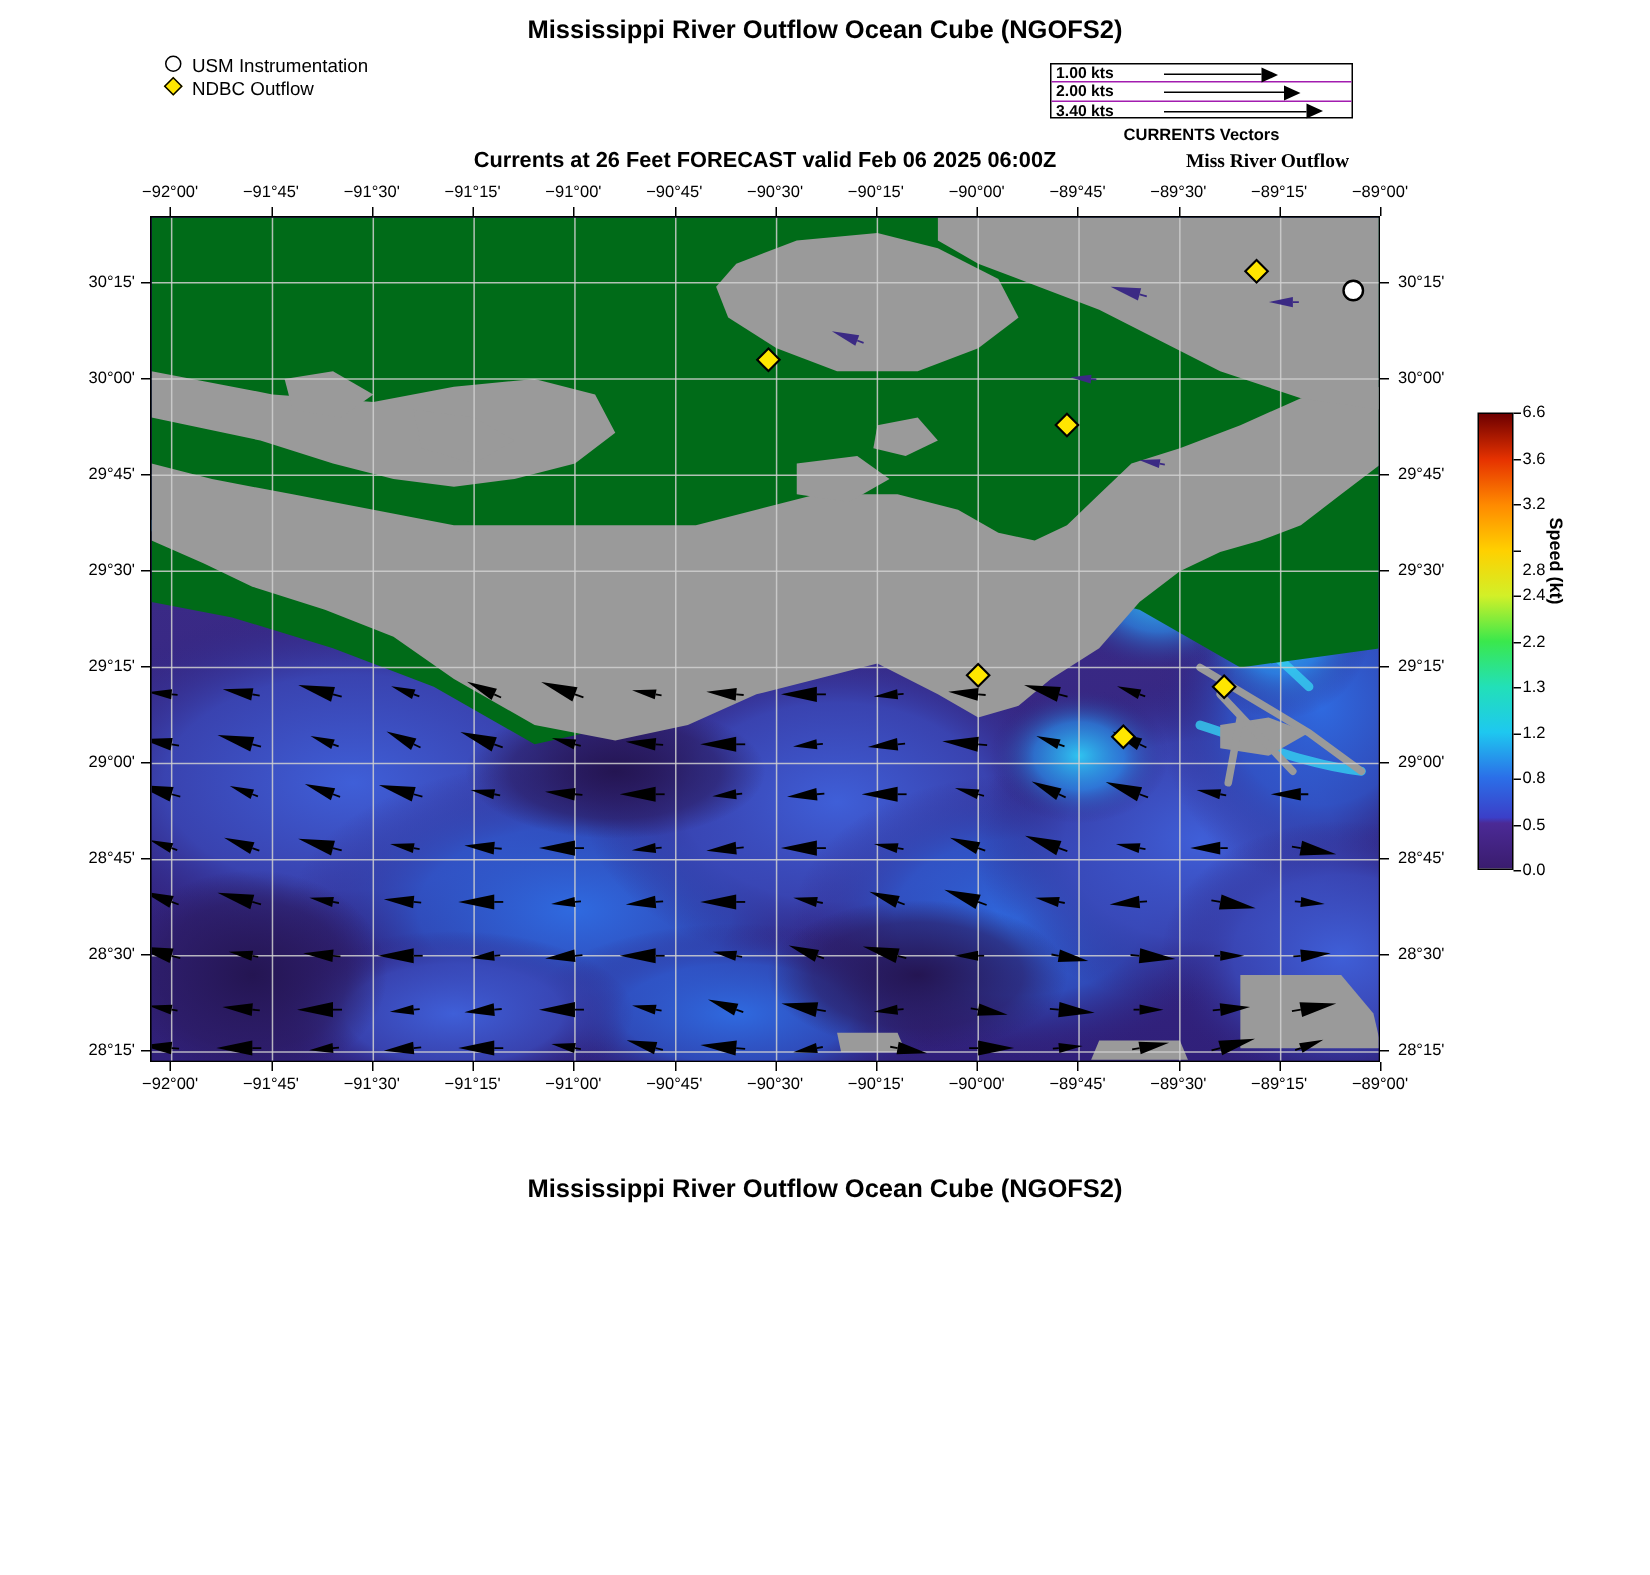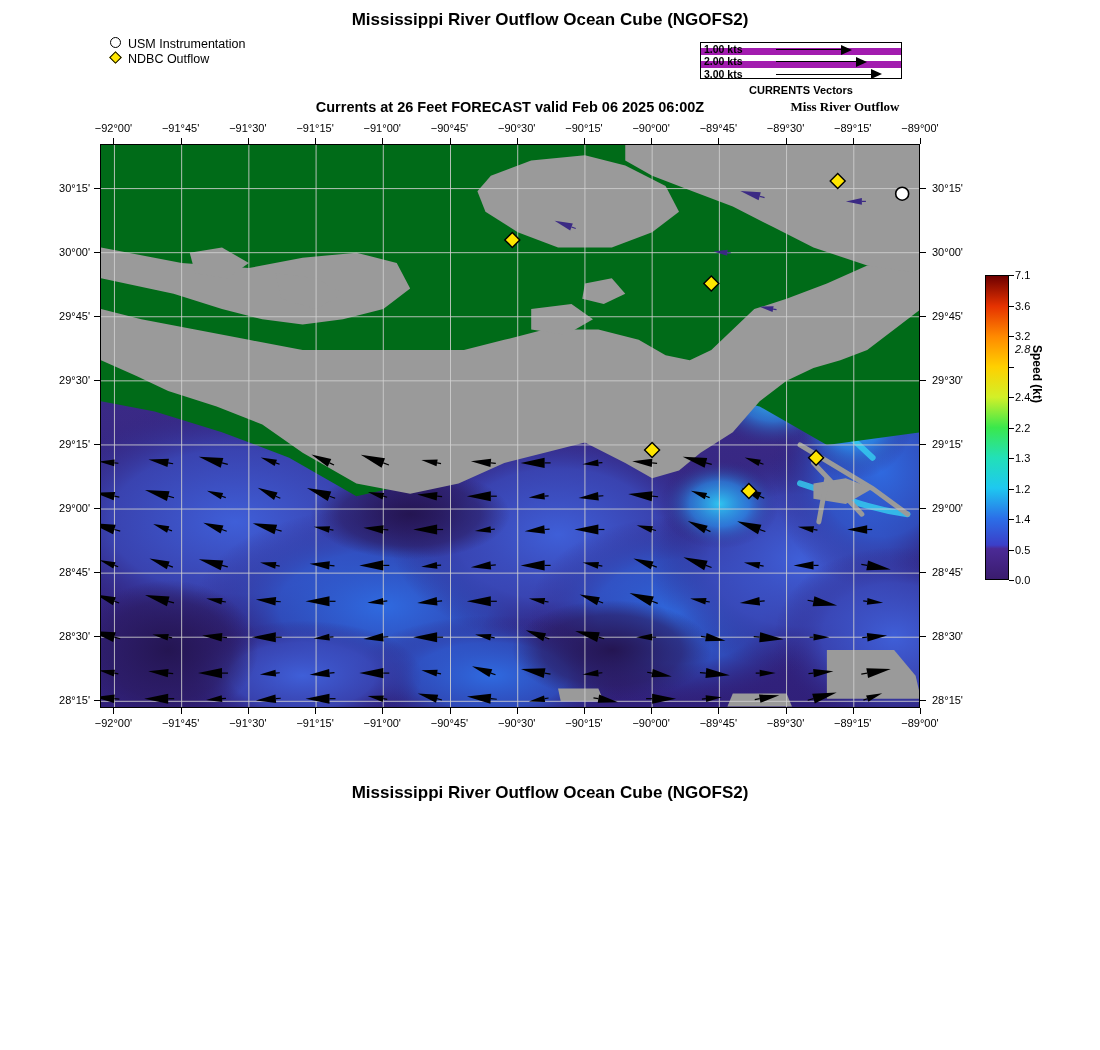--- a/index.html
+++ b/index.html
@@ -90,21 +90,21 @@
     left: 700px;
     width: 202px;
     height: 37px;
     border: 1.3px solid #000;
     background: #ffffff;
     box-sizing: border-box;
   }
   .vecrow {
     position: relative;
     height: 12.33px;
-    border-bottom: 7px solid #a21caf;
+    border-bottom: 1px solid #a21caf;
     box-sizing: border-box;
   }
   .vecrow:last-child { border-bottom: none; }
   .veclabel {
     position: absolute;
     left: 3px;
     top: 0px;
     font-size: 10.5px;
     font-weight: bold;
     color: #000;
@@ -231,21 +231,21 @@
     <span class="veclabel">1.00 kts</span>
     <span class="vecline" style="left:75px; width:65px;"></span>
     <span class="vecarrow" style="left:140px;"></span>
   </div>
   <div class="vecrow">
     <span class="veclabel">2.00 kts</span>
     <span class="vecline" style="left:75px; width:80px;"></span>
     <span class="vecarrow" style="left:155px;"></span>
   </div>
   <div class="vecrow">
-    <span class="veclabel">3.00 kts</span>
+    <span class="veclabel">3.40 kts</span>
     <span class="vecline" style="left:75px; width:95px;"></span>
     <span class="vecarrow" style="left:170px;"></span>
   </div>
 </div>
 <div class="currents-label">CURRENTS Vectors</div>
 <div class="miss-label">Miss River Outflow</div>
 
 <div id="map">
     <svg width="820" height="564" viewBox="0 0 820 564">
       <defs>
@@ -923,33 +923,33 @@
 <div class="axis-label" style="left: 932px; top: 572.127px; transform: translateY(-50%);">28°45'</div>
 <div class="tick" style="left: 94px; top: 636.218px; width: 6px; height: 1px;"></div>
 <div class="tick" style="left: 920px; top: 636.218px; width: 6px; height: 1px;"></div>
 <div class="axis-label" style="left: 90px; top: 636.218px; transform: translate(-100%, -50%);">28°30'</div>
 <div class="axis-label" style="left: 932px; top: 636.218px; transform: translateY(-50%);">28°30'</div>
 <div class="tick" style="left: 94px; top: 700.309px; width: 6px; height: 1px;"></div>
 <div class="tick" style="left: 920px; top: 700.309px; width: 6px; height: 1px;"></div>
 <div class="axis-label" style="left: 90px; top: 700.309px; transform: translate(-100%, -50%);">28°15'</div>
 <div class="axis-label" style="left: 932px; top: 700.309px; transform: translateY(-50%);">28°15'</div>
 <div class="cb-tick-mark" style="top: 275px;"></div>
-<div class="cb-tick-label" style="top: 275px;">7.1</div>
+<div class="cb-tick-label" style="top: 275px;">6.6</div>
 <div class="cb-tick-mark" style="top: 305.5px;"></div>
 <div class="cb-tick-label" style="top: 305.5px;">3.6</div>
 <div class="cb-tick-mark" style="top: 336px;"></div>
 <div class="cb-tick-label" style="top: 336px; text-align: right;">3.2</div>
 <div class="cb-tick-mark" style="top: 366.5px;"></div>
-<div class="cb-tick-label" style="top: 349px; font-style: italic;">2.8</div>
+<div class="cb-tick-label" style="top: 380px;">2.8</div>
 <div class="cb-tick-mark" style="top: 397px;"></div>
 <div class="cb-tick-label" style="top: 397px;">2.4</div>
 <div class="cb-tick-mark" style="top: 427.5px;"></div>
 <div class="cb-tick-label" style="top: 427.5px;">2.2</div>
 <div class="cb-tick-mark" style="top: 458px;"></div>
 <div class="cb-tick-label" style="top: 458px;">1.3</div>
 <div class="cb-tick-mark" style="top: 488.5px;"></div>
 <div class="cb-tick-label" style="top: 488.5px;">1.2</div>
 <div class="cb-tick-mark" style="top: 519px;"></div>
-<div class="cb-tick-label" style="top: 519px;">1.4</div>
+<div class="cb-tick-label" style="top: 519px;">0.8</div>
 <div class="cb-tick-mark" style="top: 549.5px;"></div>
 <div class="cb-tick-label" style="top: 549.5px;">0.5</div>
 <div class="cb-tick-mark" style="top: 580px;"></div>
 <div class="cb-tick-label" style="top: 580px;">0.0</div>
 
 </body></html>

